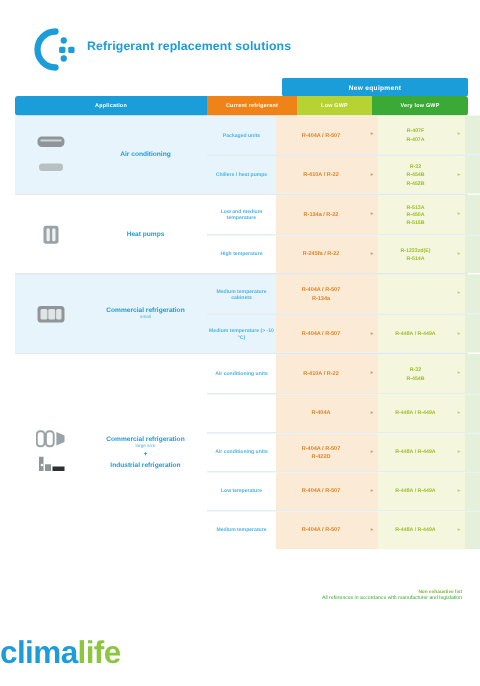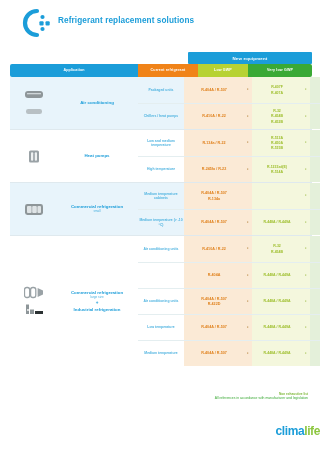--- a/index.html
+++ b/index.html
@@ -5,21 +5,21 @@
   * { box-sizing: border-box; margin: 0; padding: 0; }
   html, body {
     width: 320px; height: 457px;
     background: #ffffff;
     font-family: "Liberation Sans", sans-serif;
     overflow: hidden;
   }
   #page { position: relative; width: 320px; height: 457px; background:#fff; }
 
   
-  .header { position:absolute; left:0; top:0; width:320px; height:48px; background:#fff; }
+  .header { position:absolute; left:0; top:10px; width:320px; height:48px; background:#fff; }
   .logo-mark { position:absolute; left:20px; top:8px; width:34px; height:30px; }
   .brand-title {
     position:absolute; left:58px; top:16px;
     font-size:8.2px; font-weight:bold; color:#1b9dd9; letter-spacing:.1px;
     white-space:nowrap;
   }
 
   
   .new-eq-banner {
     position:absolute; left:188px; top:52px; width:124px; height:12px;
@@ -108,22 +108,22 @@
   
   .footnote {
     position:absolute; right:12px; top:392px; width:220px;
     text-align:right;
   }
   .footnote .fn-title { font-size:3.2px; font-weight:bold; color:#7fb93a; line-height:1.3; }
   .footnote .fn-text  { font-size:3.4px; color:#3aa935; line-height:1.3; }
 
   .climalife-logo {
     position:absolute; left:0; right:0; top:424px;
-    text-align:right;
-    font-size:12px; font-weight:bold; color:#1b9dd9;
+    text-align:left;
+    font-size:21px; font-weight:bold; color:#1b9dd9;
     letter-spacing:-.4px;
   }
   .climalife-logo .lf { color:#8cc63f; }
 
   
   .ic { display:block; }
 </style>
 </head>
 <body>
 

